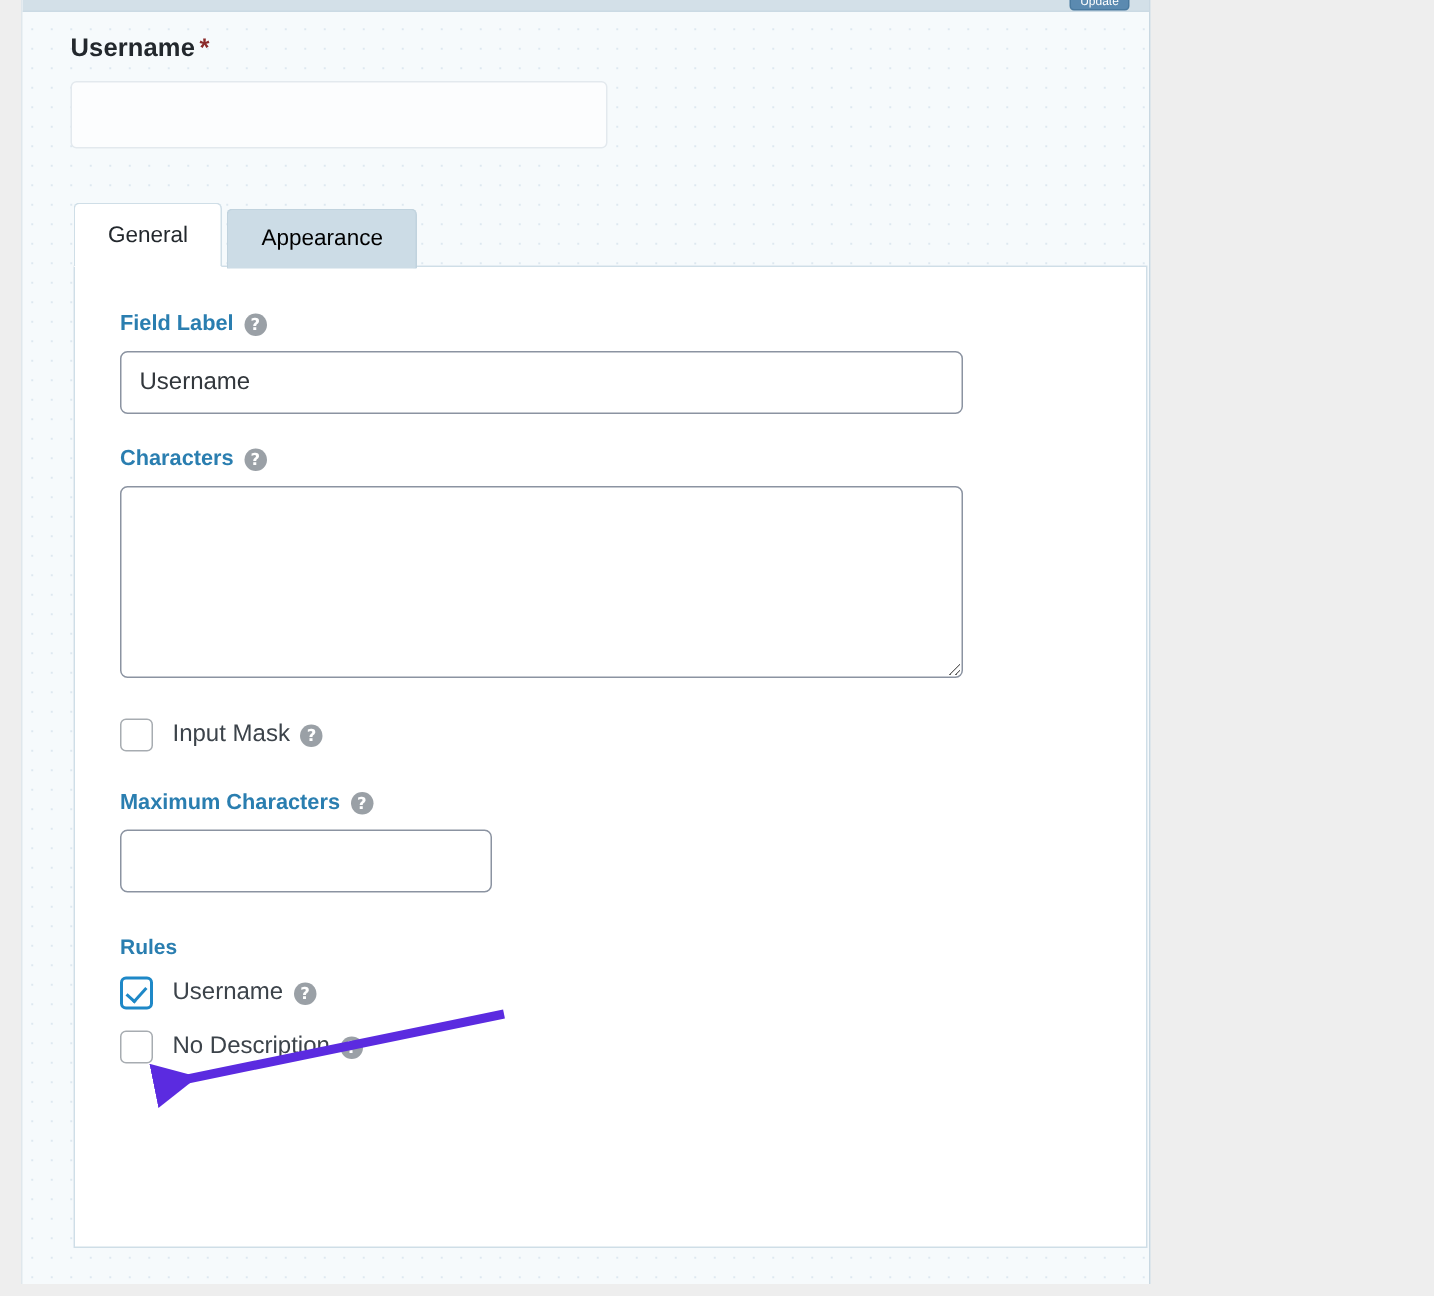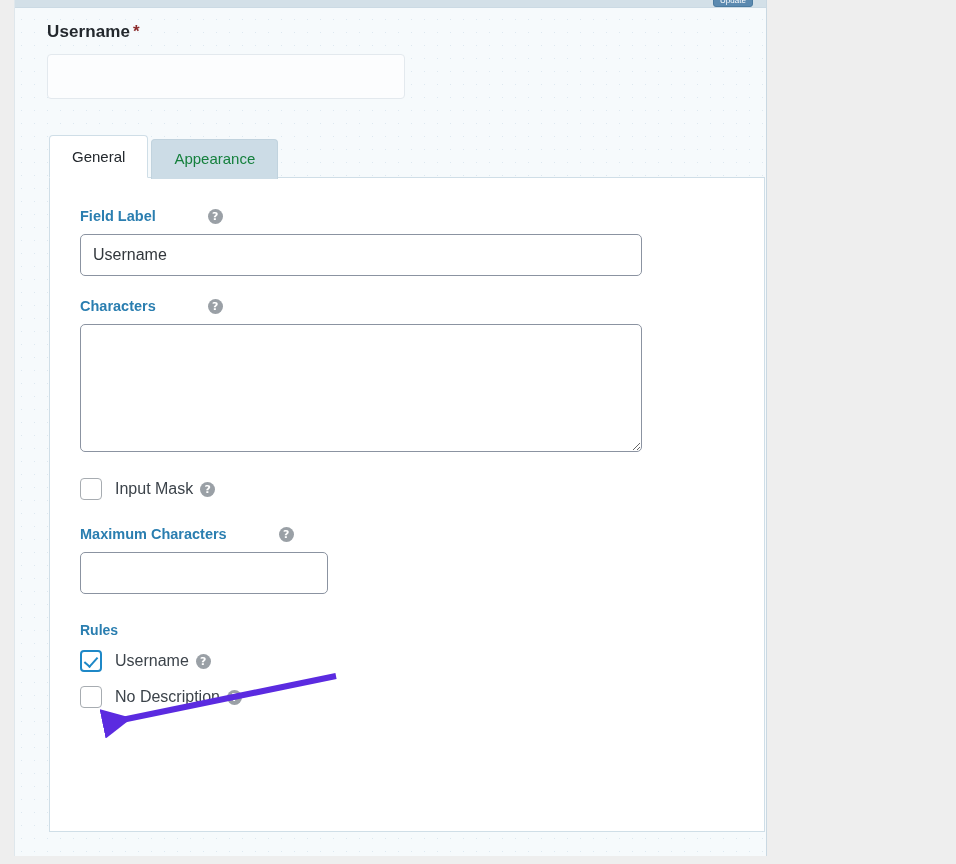--- a/index.html
+++ b/index.html
@@ -109,21 +109,21 @@
     line-height: 38px;
     padding: 0 22px;
     font-size: 15px;
     border-radius: 4px 4px 0 0;
     box-sizing: border-box;
     white-space: nowrap;
     margin-top: 24px;
   }
   .tab.inactive {
     background: #ccdce6;
-    color: #15803d;
+    color: #000000;
     border: 1px solid #c1d3de;
     border-bottom: none;
     margin-right: 3px;
     align-self: flex-start;
     margin-top: 4px;
     height: 40px;
     line-height: 38px;
   }
   .tab.active {
     background: #ffffff;
@@ -155,21 +155,20 @@
   .setting {
     margin-bottom: 22px;
   }
   .setting-label {
     display: flex;
     align-items: center;
     font-size: 14.5px;
     font-weight: bold;
     color: #2a7eb0;
     margin-bottom: 10px;
-    gap: 45px;
   }
 
   .help-icon {
     display: inline-block;
     width: 15px;
     height: 15px;
     border-radius: 50%;
     background: #9aa0a6;
     color: #ffffff;
     font-size: 11px;

